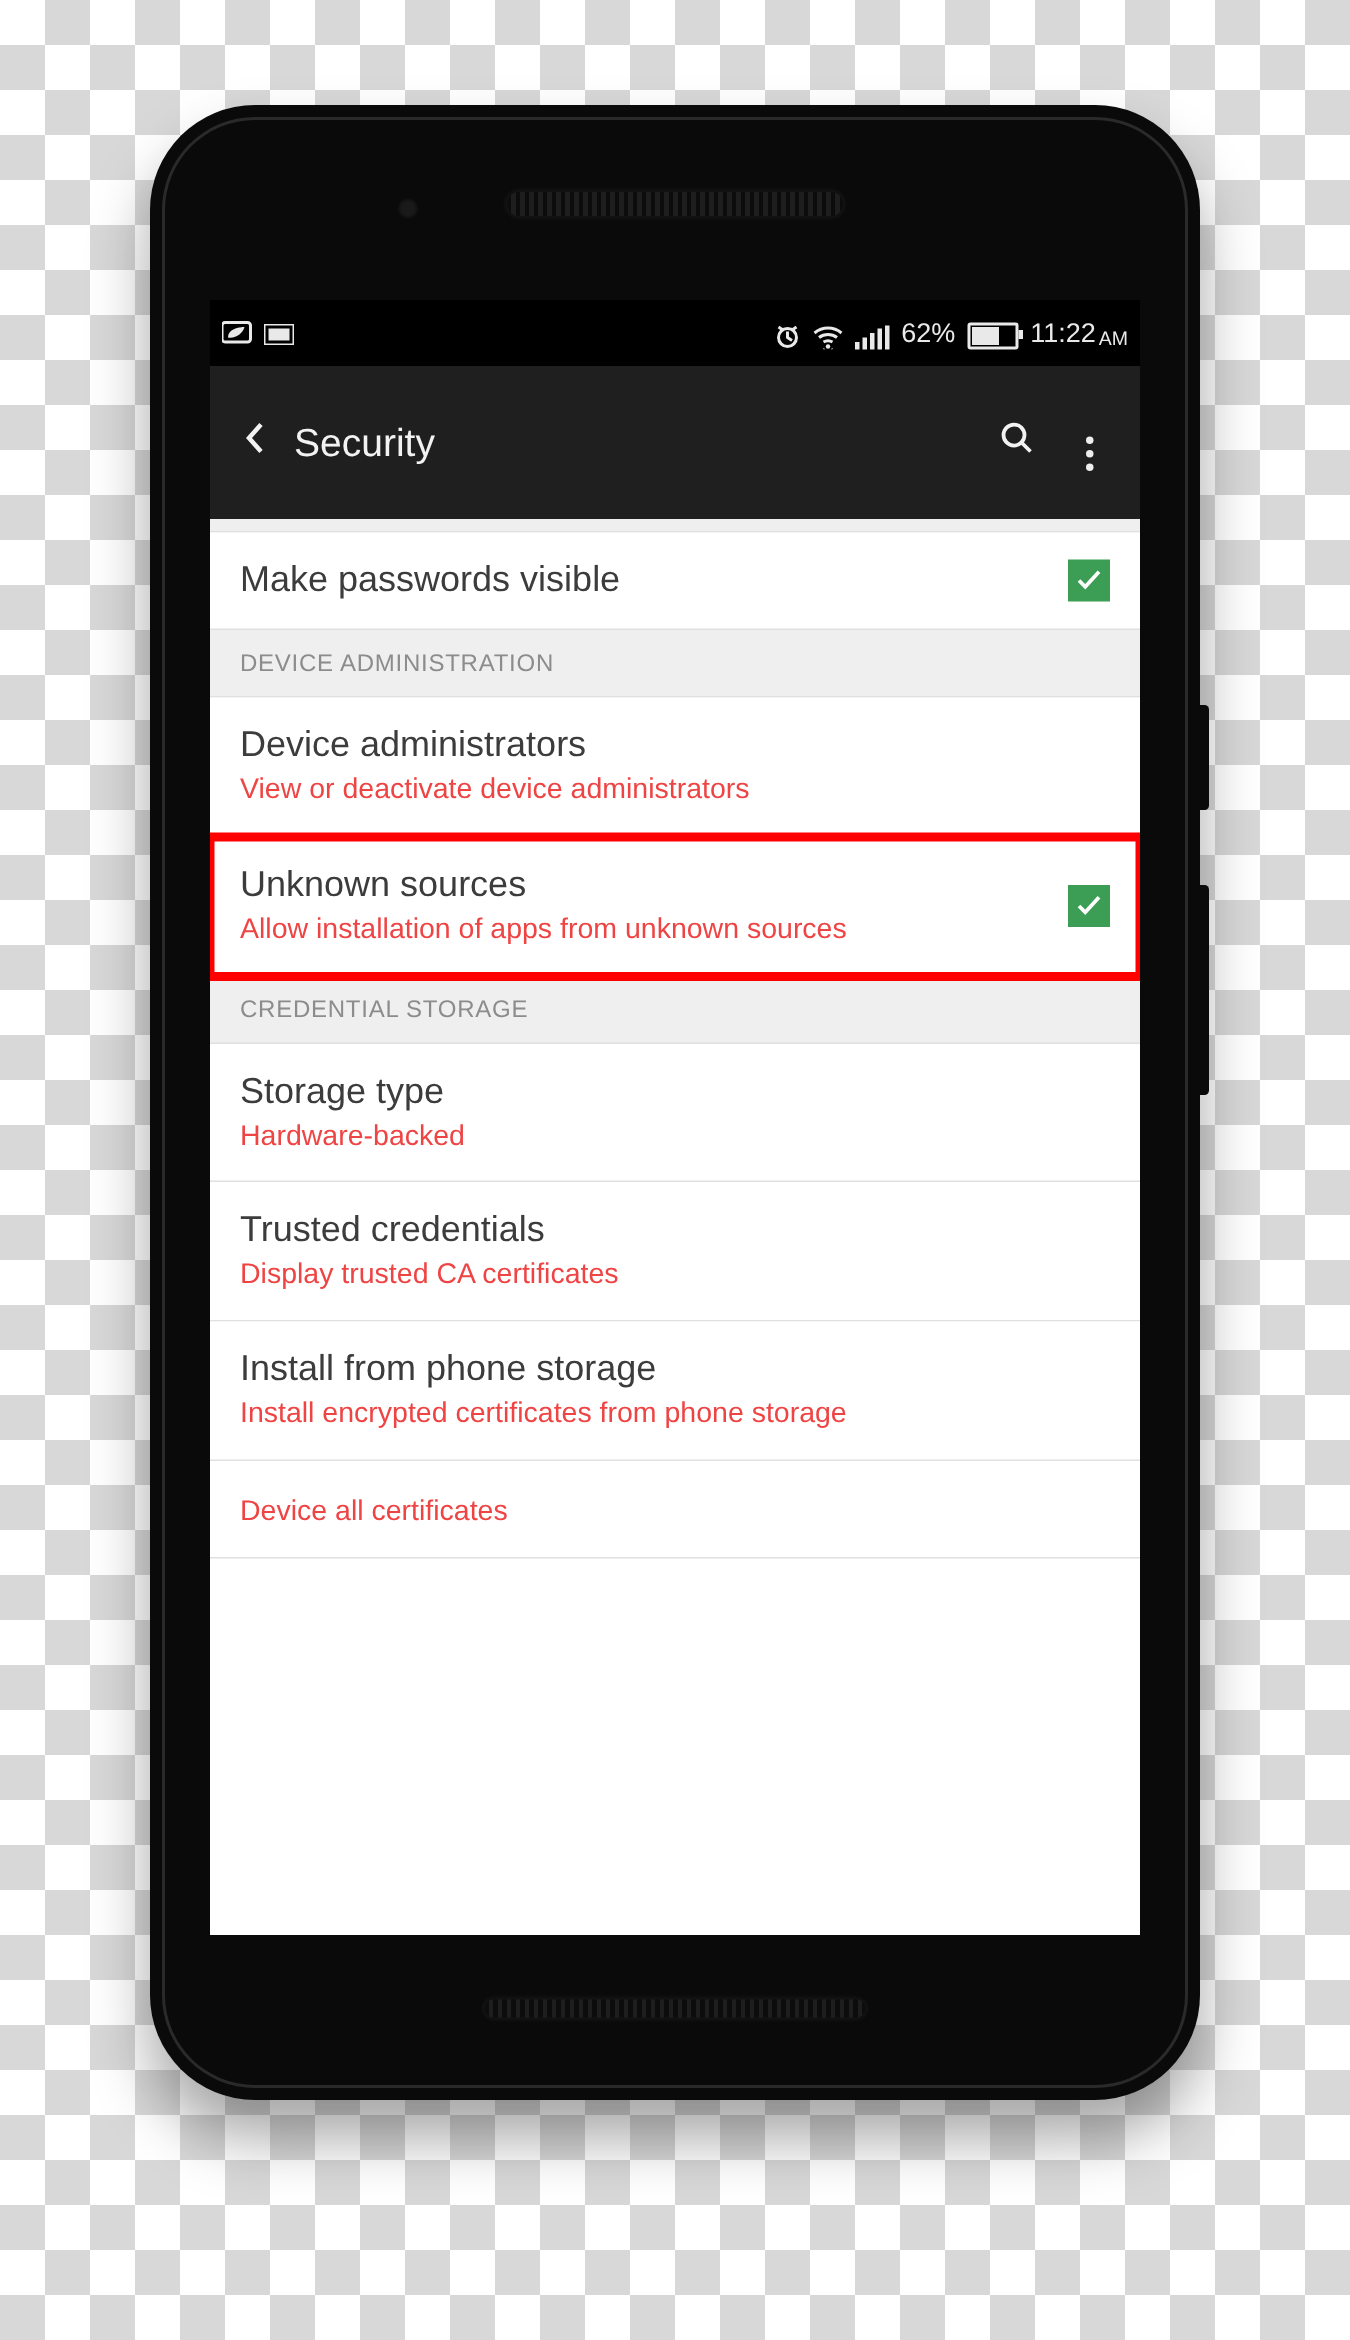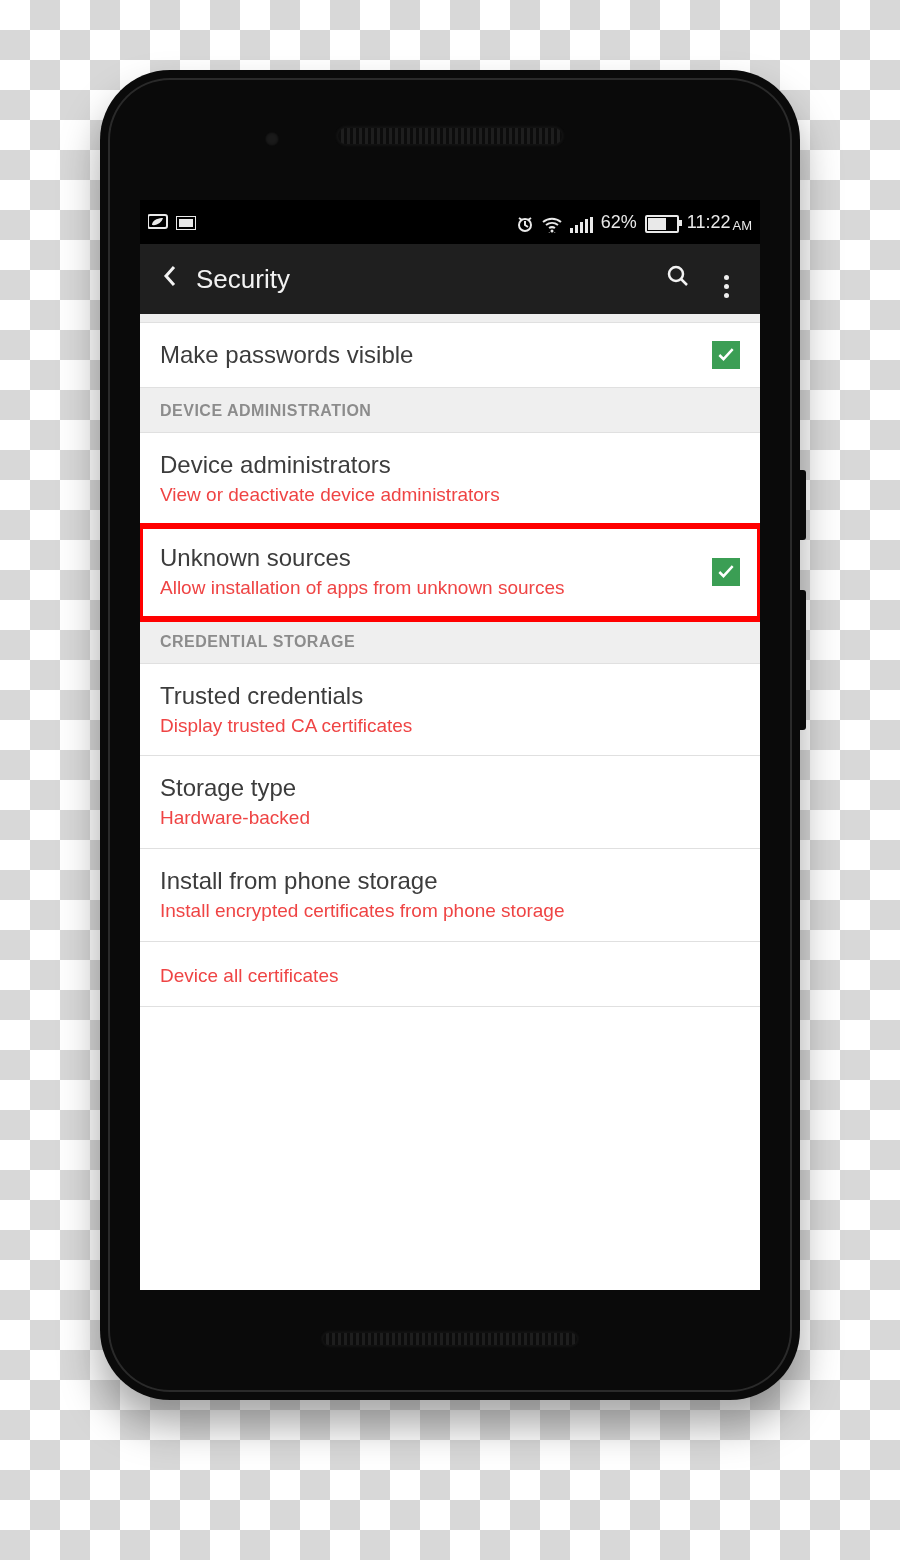--- a/index.html
+++ b/index.html
@@ -51,41 +51,41 @@
     height:44px;background:#000;color:#e9e9e9;
     display:flex;align-items:center;justify-content:space-between;
     padding:0 8px;font-size:18px;
   }
   .statusbar .left,.statusbar .right{display:flex;align-items:flex-end;gap:8px;}
   .sb-icon{display:inline-flex;align-items:center;justify-content:center;}
   .ampm{font-size:13px;margin-left:2px;position:relative;top:2px;}
   
   .titlebar{
     height:70px;background:#1f1f1f;color:#f2f2f2;
-    display:flex;align-items:center;padding:0 10px;
+    display:flex;align-items:center;padding:16px 10px;
   }
   .titlebar .back{width:40px;text-align:center;font-size:26px;}
   .titlebar .title{font-size:26px;font-weight:400;margin-left:6px;flex:1;}
   .titlebar .act{width:48px;text-align:center;font-size:22px;}
   .dots{display:inline-flex;flex-direction:column;gap:4px;align-items:center;justify-content:center;height:24px;}
   .dots span{width:5px;height:5px;background:#eee;border-radius:50%;}
   
   .content{background:#fff;}
   .row{
     padding:18px 20px;
     display:flex;align-items:center;gap:28px;
     border-bottom:1px solid #e0e0e0;
     background:#fff;
   }
   .row .txt{flex:1;}
   .row .ttl{font-size:24px;color:#3c3c3c;font-weight:400;}
   .row .sub{font-size:19px;color:#ef4444;margin-top:4px;line-height:1.25;}
   .section{
     background:#efefef;color:#8c8c8c;
-    font-size:16px;font-weight:700;letter-spacing:.5px;
+    font-size:16px;font-weight:400;letter-spacing:.5px;
     padding:14px 20px 12px;
     border-bottom:1px solid #e0e0e0;
   }
   .chk{
     width:28px;height:28px;background:#3b9e54;
     display:flex;align-items:center;justify-content:center;
     color:#fff;flex:0 0 28px;
   }
   .chk svg{width:20px;height:20px;}
   .highlight{outline:6px solid #ff0000;outline-offset:-3px;}
@@ -213,34 +213,34 @@
           <svg viewBox="0 0 24 24">
               <path d="M4 12l5 5 11-12" fill="none" stroke="#fff" stroke-width="3"></path>
             </svg>
         </div>
       </div>
 
       <div class="section">CREDENTIAL STORAGE</div>
 
       <div class="row">
         <div class="txt">
+          <div class="ttl">Storage type</div>
+          <div class="sub">Hardware-backed</div>
+        </div>
+      </div>
+
+      <div class="row">
+        <div class="txt">
           <div class="ttl">Trusted credentials</div>
           <div class="sub">Display trusted CA certificates</div>
         </div>
       </div>
 
       <div class="row">
         <div class="txt">
-          <div class="ttl">Storage type</div>
-          <div class="sub">Hardware-backed</div>
-        </div>
-      </div>
-
-      <div class="row">
-        <div class="txt">
           <div class="ttl">Install from phone storage</div>
           <div class="sub">Install encrypted certificates from phone storage</div>
         </div>
       </div>
 
       <div class="row">
         <div class="txt">
           <div class="sub">Device all certificates</div>
         </div>
       </div>

